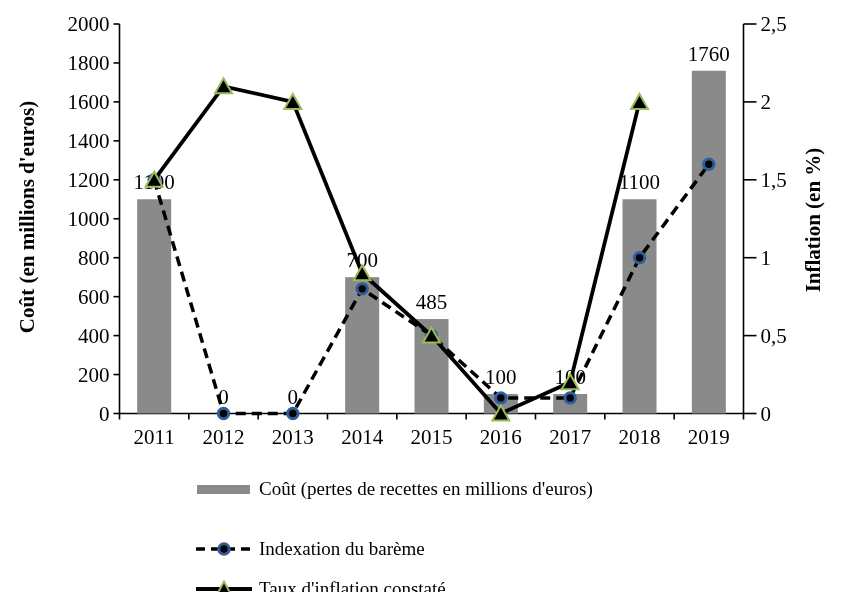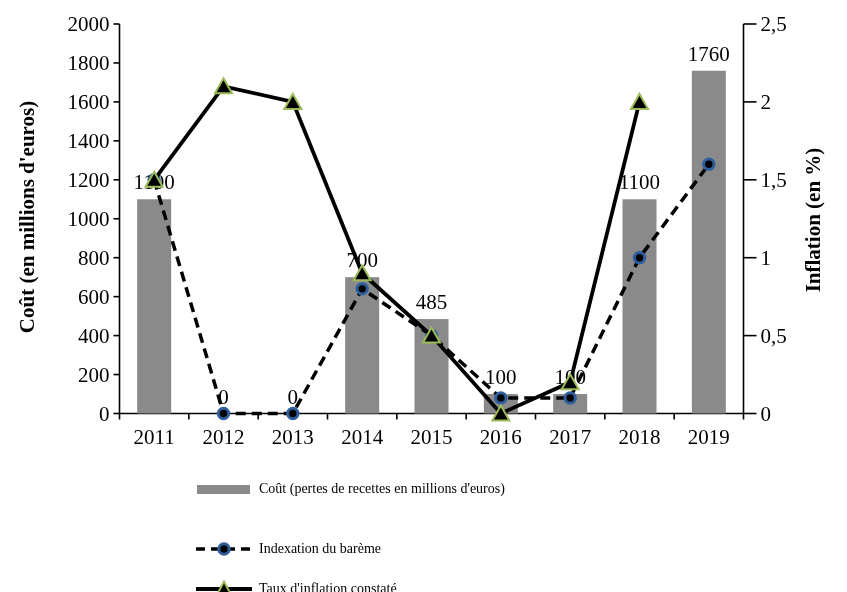--- a/index.html
+++ b/index.html
@@ -2,21 +2,21 @@
 <html><head>
 <meta charset="utf-8">
 <style>
   html,body{margin:0;padding:0;background:#fff;}
   .stage{position:relative;width:847px;height:592px;background:#ffffff;overflow:hidden;
          font-family:"Liberation Serif", serif;color:#000;}
   .axis-title{position:absolute;white-space:nowrap;font-weight:bold;font-size:21px;
               transform:translate(-50%,-50%) rotate(-90deg);}
   #chart-svg text{font-family:"Liberation Serif", serif;fill:#000;}
   .legend-row{position:absolute;display:flex;align-items:center;gap:6px;height:18px;}
-  .legend-label{font-size:14px;white-space:nowrap;line-height:18px;}
+  .legend-label{font-size:19px;white-space:nowrap;line-height:18px;}
   .legend-swatch{display:block;flex:0 0 auto;}
 </style>
 </head>
 <body>
 
 <div class="stage">
 
   <svg id="chart-svg" width="847" height="460" viewBox="0 0 847 460">
       <line x1="119.5" y1="24" x2="119.5" y2="413.5" stroke="#000000" stroke-width="1.6"></line>
       <line x1="743.5" y1="24" x2="743.5" y2="413.5" stroke="#000000" stroke-width="1.6"></line>

